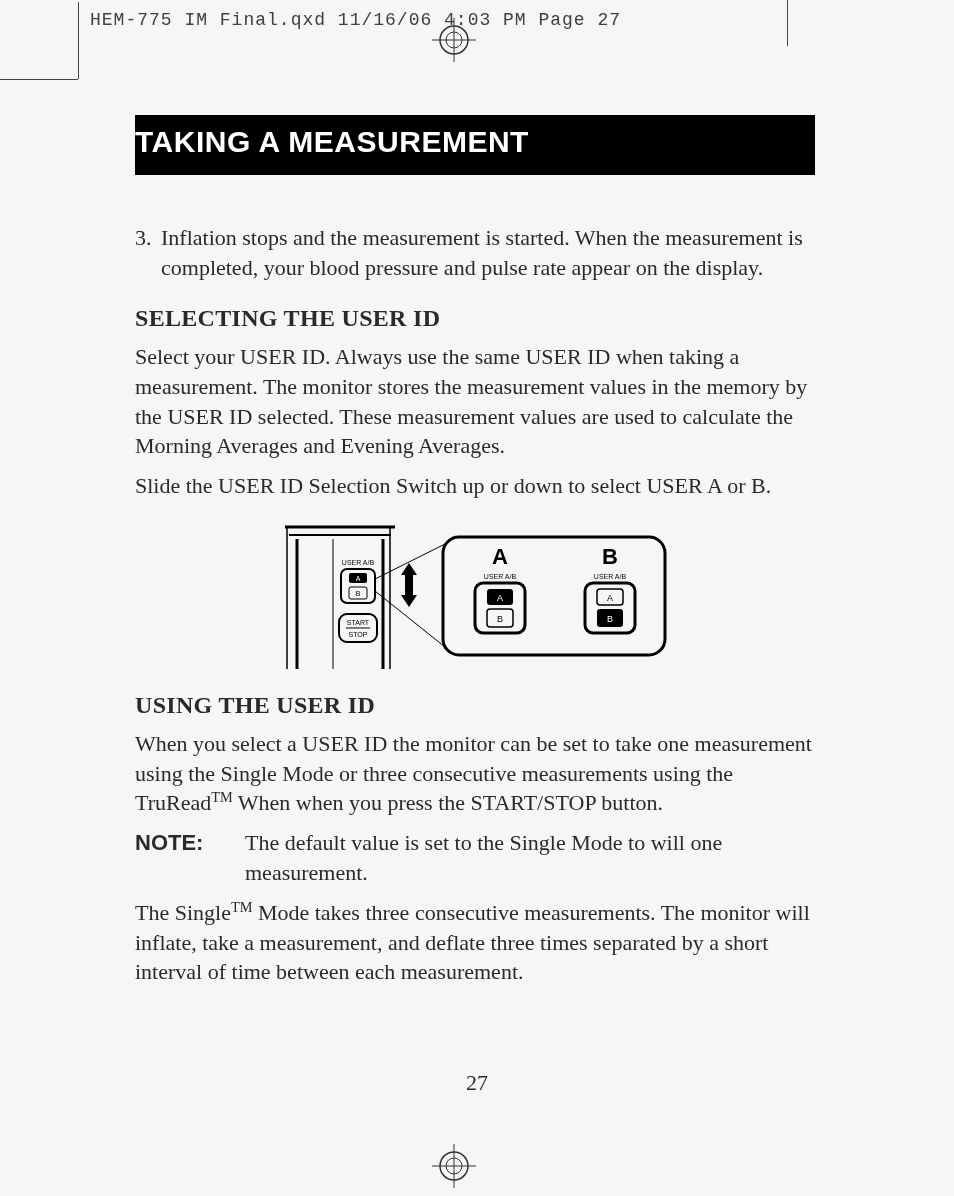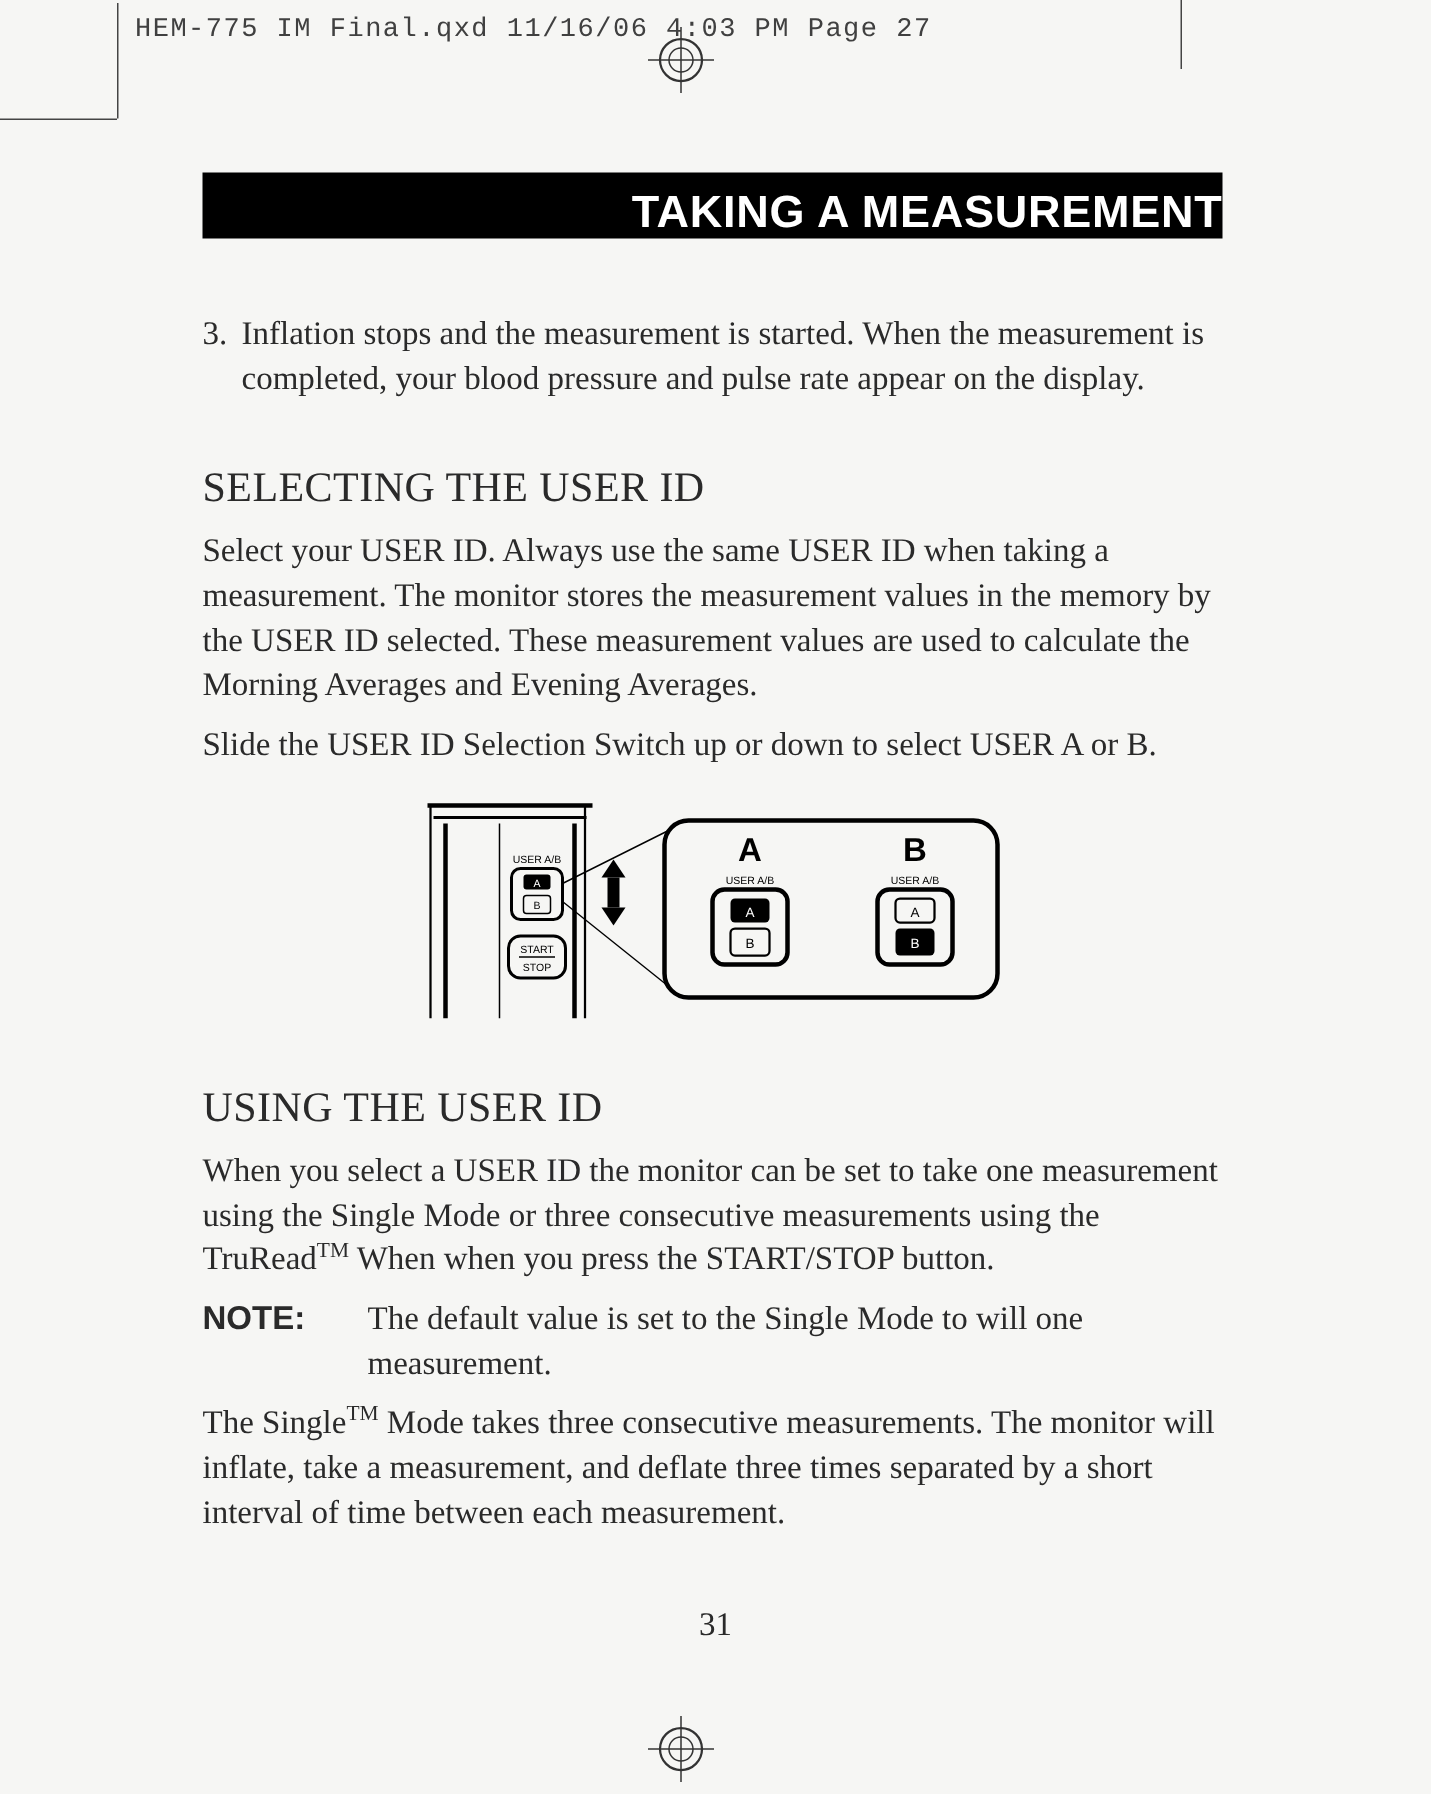--- a/index.html
+++ b/index.html
@@ -63,39 +63,39 @@
     top: 115px;
     left: 135px;
     width: 680px;
   }
   .title-bar {
     background: #000;
     color: #fff;
     font-family: Arial, Helvetica, sans-serif;
     font-weight: bold;
     font-size: 30px;
-    text-align: right;
-    padding: 10px 0 0;
+    text-align: left;
+    padding: 10px 0 16px;
     letter-spacing: 0.5px;
   }
   .step {
     margin-top: 48px;
     font-size: 22px;
     line-height: 1.35;
     display: flex;
   }
   .step-num {
     width: 26px;
     flex-shrink: 0;
   }
   .step-body { flex: 1; }
   .h2 {
-    font-size: 28px;
-    font-weight: normal;
-    margin-top: 44px;
+    font-size: 24px;
+    font-weight: bold;
+    margin-top: 23px;
     letter-spacing: 0.3px;
   }
   .para {
     font-size: 22px;
     line-height: 1.35;
     margin-top: 10px;
   }
   .note-label {
     font-family: Arial, Helvetica, sans-serif;
     font-weight: bold;
@@ -211,13 +211,13 @@
   <div class="para note-flex">
     <span class="note-label note-lbl">NOTE:</span>
     <span class="note-body">The default value is set to the Single Mode to will one measurement.</span>
   </div>
   <div class="para">
     <span>The Single</span><span class="tm">TM</span><span> Mode takes three consecutive measurements. The monitor will inflate, take a measurement, and deflate three times separated by a short interval of time between each measurement.</span>
   </div>
 
 </div>
 
-<div class="page-num">31</div>
+<div class="page-num">27</div>
 
 </body></html>

